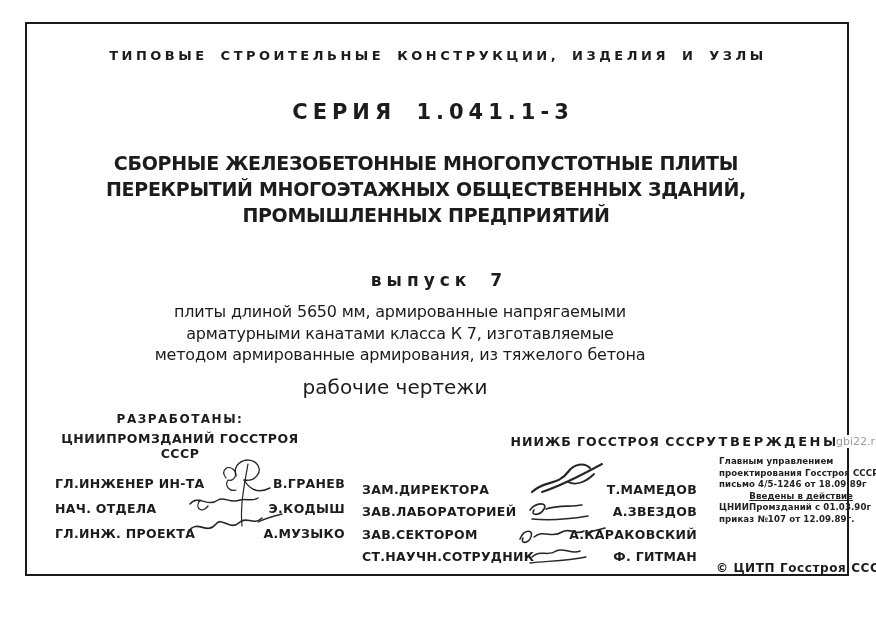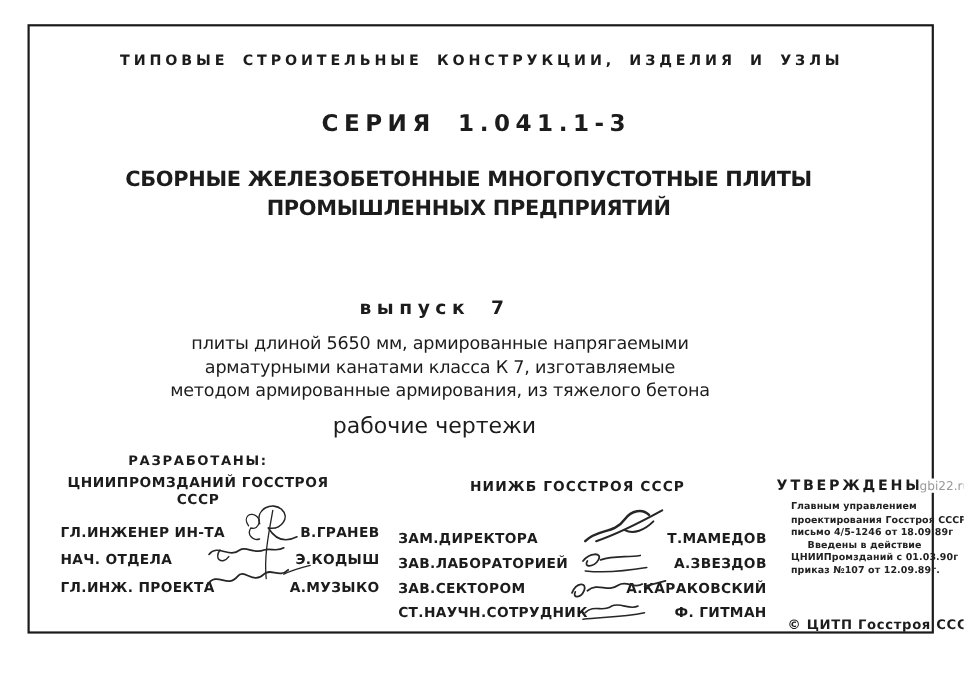--- a/index.html
+++ b/index.html
@@ -23,43 +23,43 @@
   }
   .series-line{
     left:25px;top:100px;width:816px;
     font-size:21px;font-weight:700;letter-spacing:5px;word-spacing:8px;
   }
   .title-block{
     left:13px;top:150px;width:826px;
     font-size:19px;font-weight:700;line-height:26px;letter-spacing:-0.3px;
   }
   .issue-line{
-    left:0px;top:270px;width:790px;
-    font-size:17px;font-weight:600;letter-spacing:5px;word-spacing:8px;
+    left:16px;top:270px;width:790px;
+    font-size:17px;font-weight:600;letter-spacing:5px;word-spacing:8px;padding-left:28px;
   }
   .desc-block{
     left:0px;top:301px;width:800px;
     font-size:16px;font-weight:500;line-height:21.5px;letter-spacing:-0.2px;
   }
   .doctype-line{
     left:0px;top:375px;width:790px;
     font-size:20px;font-weight:500;
   }
 
   .developed-heading{
     left:55px;top:412px;width:250px;
     font-size:12px;font-weight:700;letter-spacing:1.5px;
   }
   .developed-org{
     left:40px;top:431px;width:280px;
     font-size:12.5px;font-weight:600;letter-spacing:0.5px;
   }
   .niizhb-org{
-    left:360px;top:434px;width:330px;
-    font-size:12.5px;font-weight:600;letter-spacing:1px;
+    left:376px;top:434px;width:330px;
+    font-size:12.5px;font-weight:600;letter-spacing:1px;text-align:right;
   }
 
   .signer-table{display:block;}
   .signer-row{display:flex;align-items:center;}
   .signer-role{font-size:12.5px;font-weight:600;letter-spacing:0.3px;white-space:nowrap;}
   .signer-name{font-size:12.5px;font-weight:600;letter-spacing:0.3px;white-space:nowrap;}
 
   .developed-table{left:55px;top:471px;width:290px;}
   .developed-table .signer-row{height:25px;}
   .developed-table .signer-role{width:165px;}
@@ -76,21 +76,21 @@
 
   .approved-heading{
     left:706px;top:434px;width:150px;
     font-size:13px;font-weight:700;letter-spacing:2.5px;
   }
   .approved-lines{
     left:703px;top:456px;width:150px;
     font-size:8.6px;font-weight:600;line-height:11.6px;letter-spacing:0.1px;color:#222;
   }
   .approved-lines .ln{white-space:nowrap;padding-left:16px;}
-  .approved-lines .ln.centered{text-align:center;}
+  .approved-lines .ln.centered{text-align:right;text-decoration:underline;}
 
   .copyright-line{
     left:716px;top:561px;width:160px;
     font-size:12px;font-weight:600;letter-spacing:0.6px;white-space:nowrap;
   }
   .watermark{
     left:835px;top:435px;
     font-size:11px;color:#9a9a9a;background:#fff;padding:0 1px;z-index:4;
     white-space:nowrap;overflow:hidden;width:41px;
   }
@@ -101,20 +101,21 @@
 <div class="canvas">
 
   <div class="frame"></div>
 
   <div class="abs ctr header-line">ТИПОВЫЕ СТРОИТЕЛЬНЫЕ КОНСТРУКЦИИ, ИЗДЕЛИЯ И УЗЛЫ</div>
 
   <div class="abs ctr series-line">СЕРИЯ 1.041.1-3</div>
 
   <div class="abs ctr title-block">
     <div>СБОРНЫЕ ЖЕЛЕЗОБЕТОННЫЕ МНОГОПУСТОТНЫЕ ПЛИТЫ</div>
+    <div>ПЕРЕКРЫТИЙ МНОГОЭТАЖНЫХ ОБЩЕСТВЕННЫХ ЗДАНИЙ,</div>
     <div>ПРОМЫШЛЕННЫХ ПРЕДПРИЯТИЙ</div>
   </div>
 
   <div class="abs ctr issue-line">выпуск 7</div>
 
   <div class="abs ctr desc-block">
     <div>плиты длиной 5650 мм, армированные напрягаемыми</div>
     <div>арматурными канатами класса К 7, изготавляемые</div>
     <div>методом армированные армирования, из тяжелого бетона</div>
   </div>

